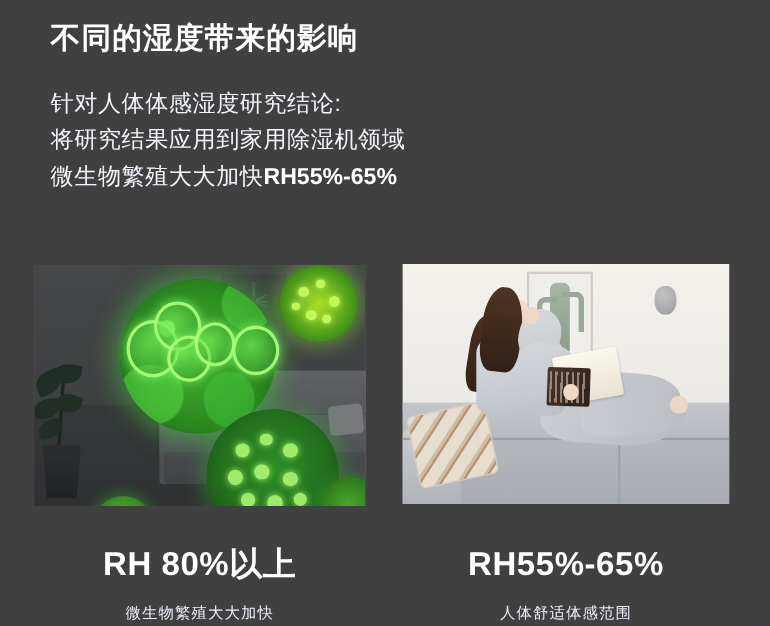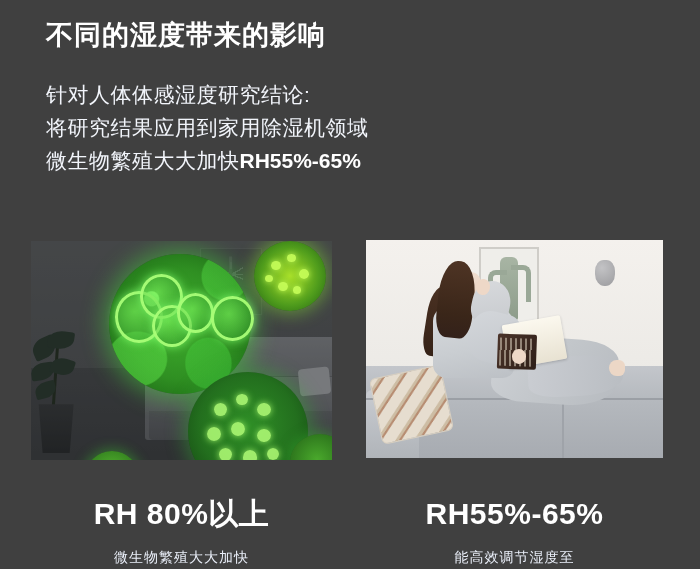--- a/index.html
+++ b/index.html
@@ -340,16 +340,16 @@
     </div>
   </div>
 
   <div class="cap" id="cap-left">
     <div class="cap-title">RH 80%以上</div>
     <div class="cap-sub">微生物繁殖大大加快</div>
   </div>
 
   <div class="cap" id="cap-right">
     <div class="cap-title">RH55%-65%</div>
-    <div class="cap-sub">能高效调节湿度至</div>
+    <div class="cap-sub">人体舒适体感范围</div>
   </div>
 
 </div>
 
 </body></html>

